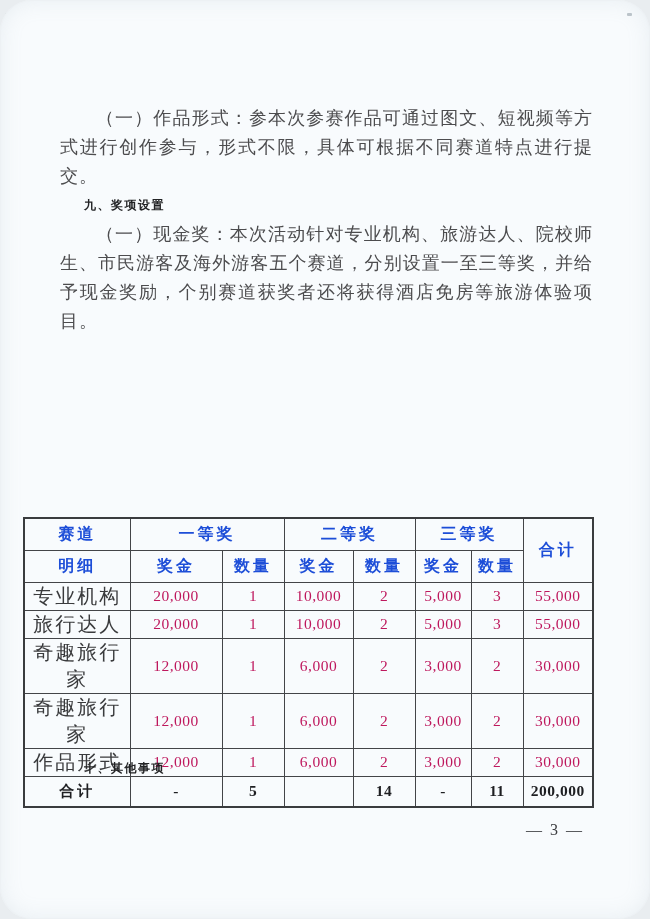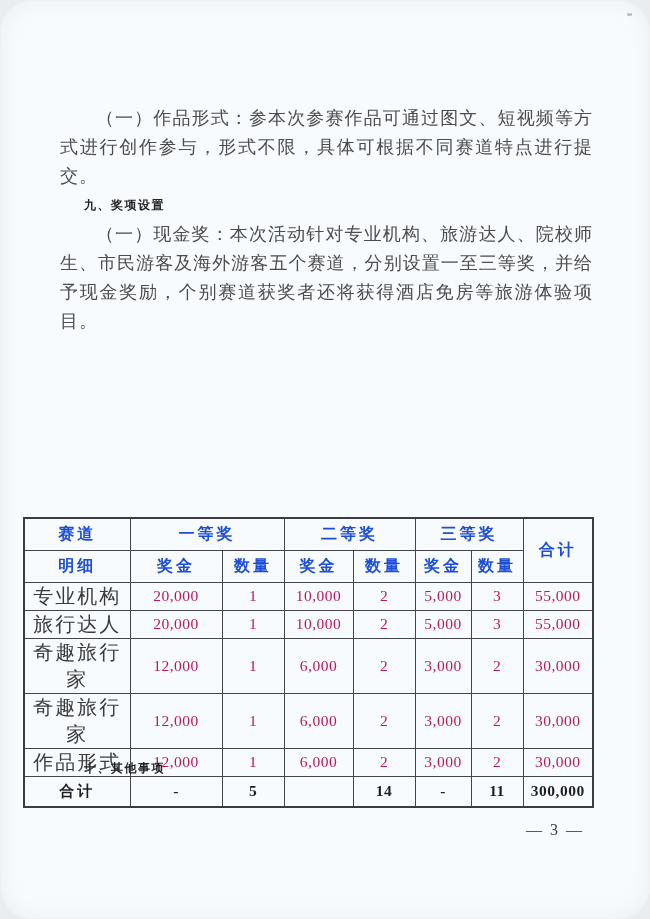--- a/index.html
+++ b/index.html
@@ -199,21 +199,21 @@
         <td class="num">30,000</td>
       </tr>
       <tr class="total-row">
         <td class="track">合计</td>
         <td class="num">-</td>
         <td class="num">5</td>
         <td class="num"></td>
         <td class="num">14</td>
         <td class="num">-</td>
         <td class="num">11</td>
-        <td class="num">300,000</td>
+        <td class="num">200,000</td>
       </tr>
     </tbody>
   </table>
 
   <div class="sec10">
     <h3 class="sec">十、其他事项</h3>
   </div>
 
   <div class="page-num">— 3 —</div>
 

